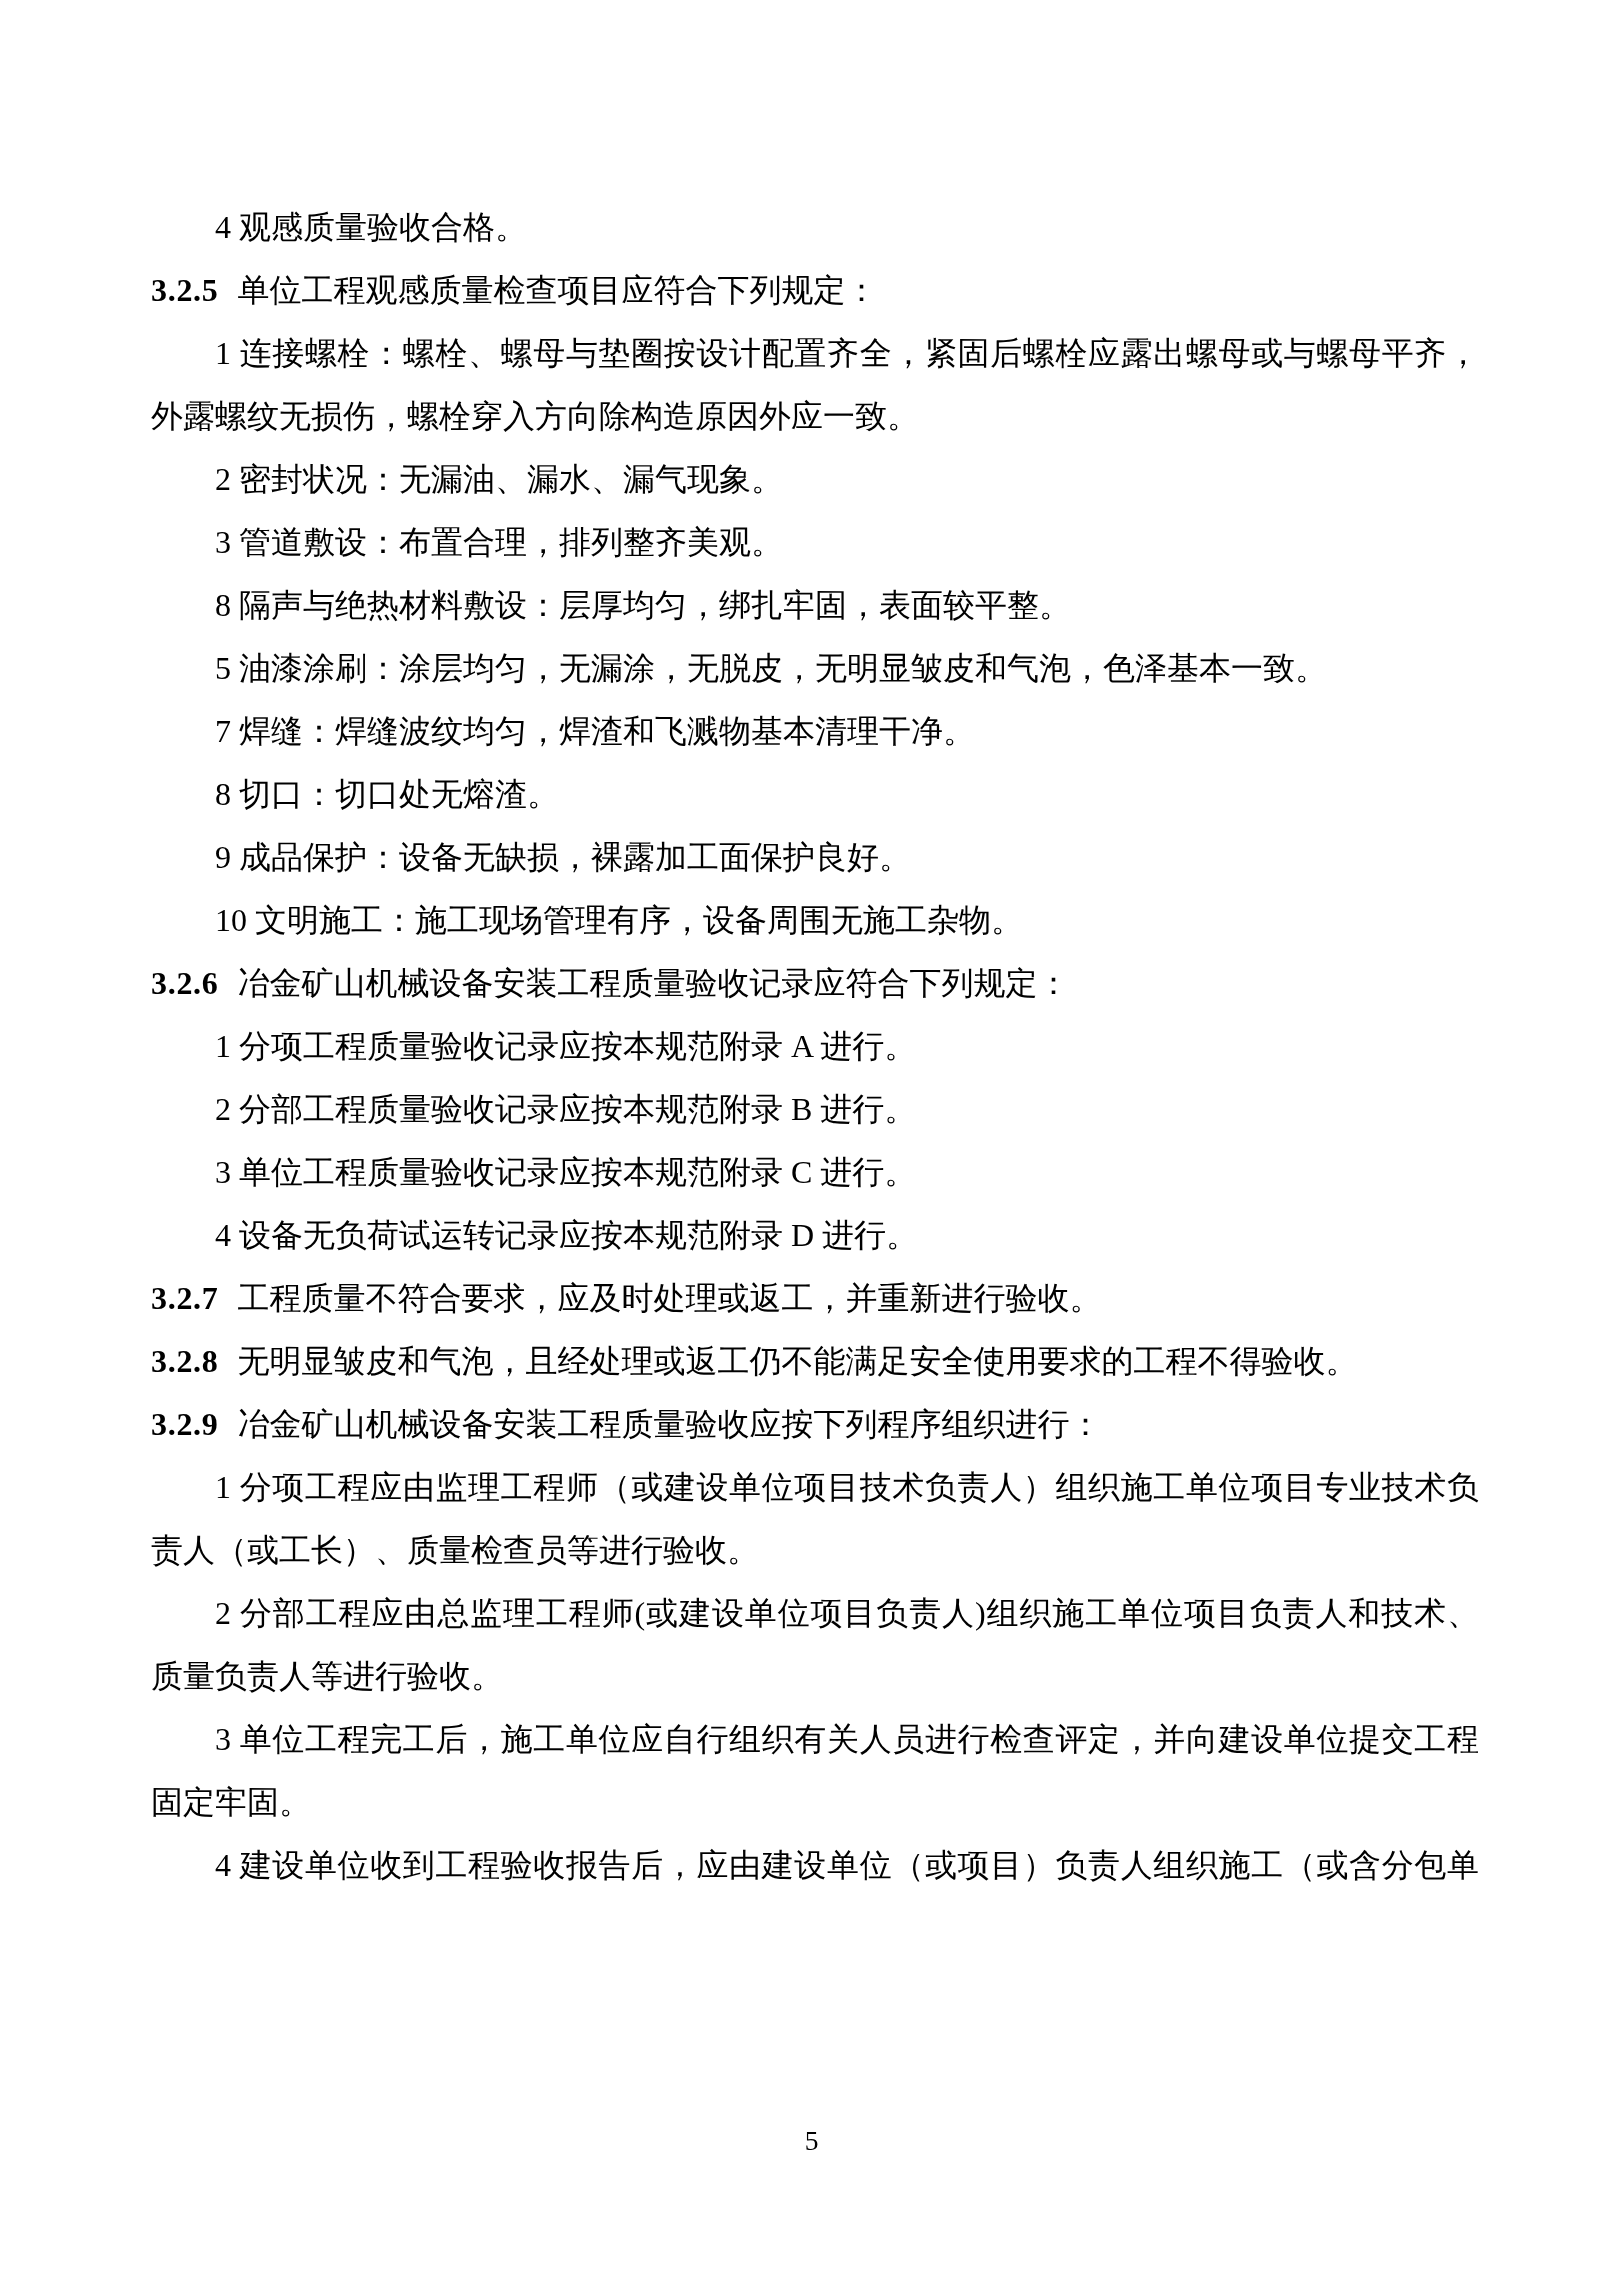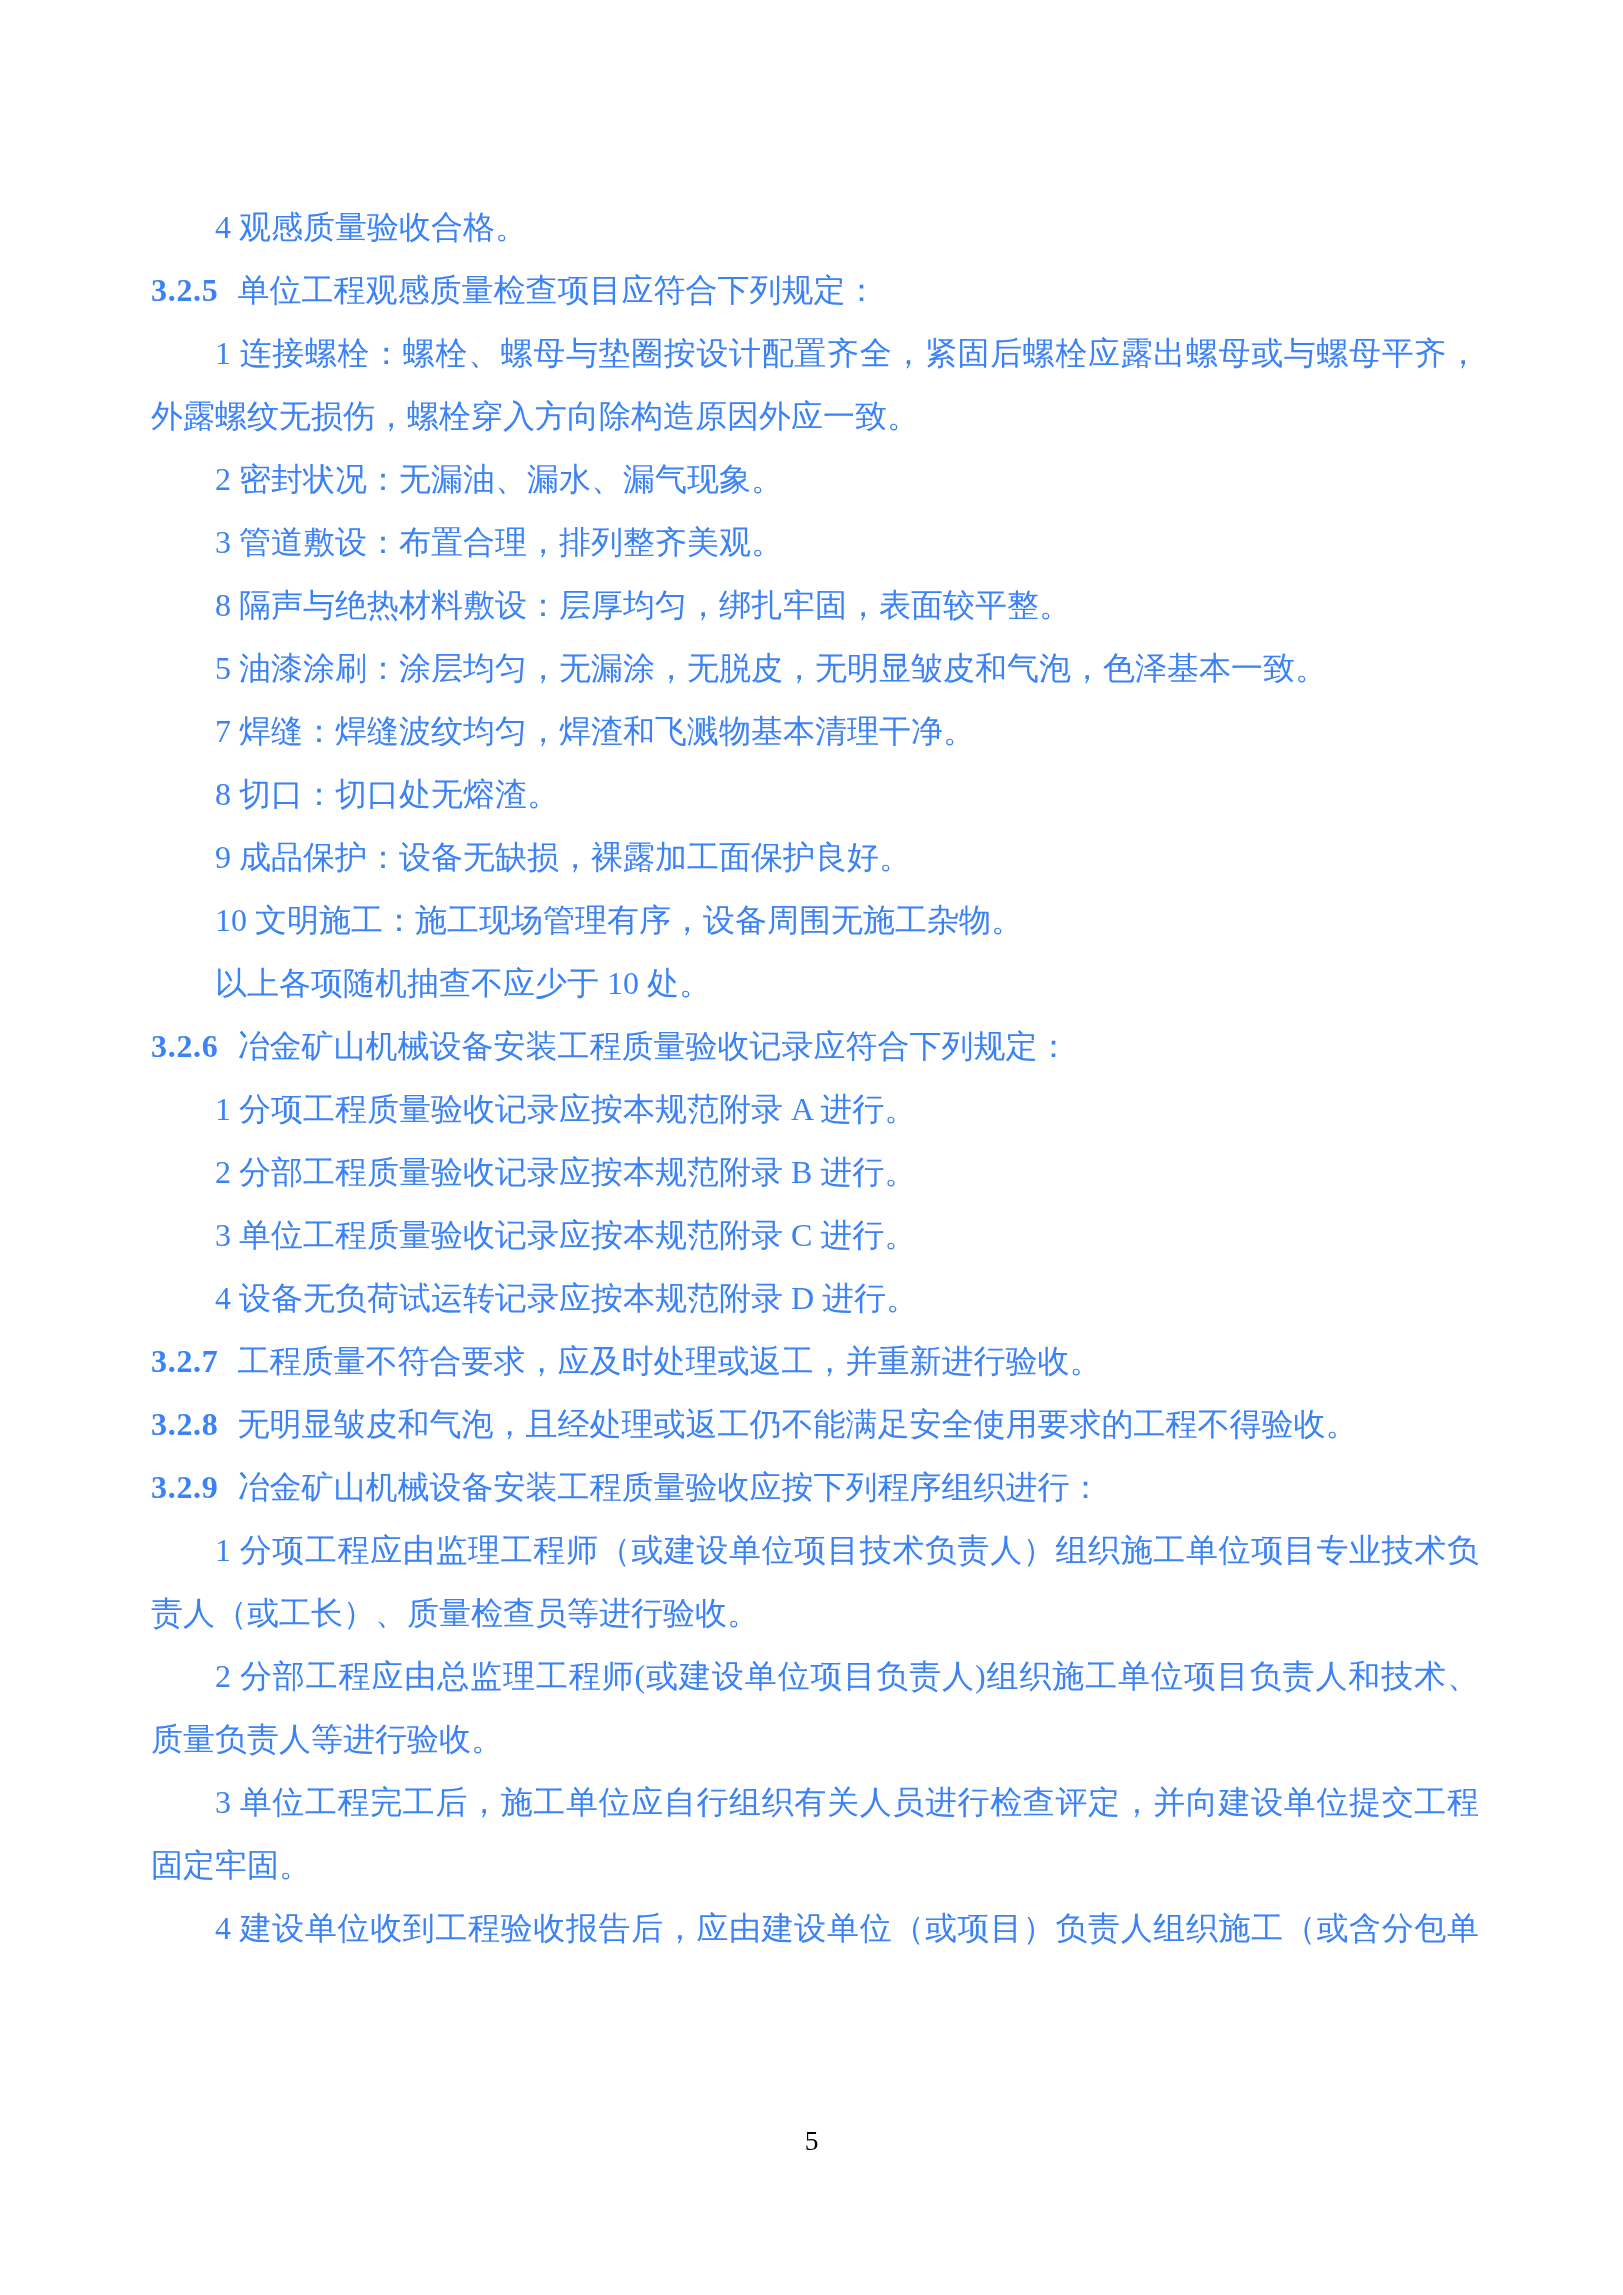--- a/index.html
+++ b/index.html
@@ -21,21 +21,21 @@
     left: 151px;
     top: 196px;
     width: 1328px;
   }
   .line {
     margin: 0;
     padding: 0;
     font-size: 32px;
     line-height: 63px;
     text-align: left;
-    color: #3b82f6;
+    color: #000000;
   }
   .line.indent {
     text-indent: 64px;
   }
   
   .line.fill {
     text-align: justify;
     text-align-last: justify;
   }
   .sec-num {
@@ -79,21 +79,20 @@
 
 
   <p class="line indent"><span class="line-text">7 焊缝：焊缝波纹均匀，焊渣和飞溅物基本清理干净。</span></p>
 
   <p class="line indent"><span class="line-text">8 切口：切口处无熔渣。</span></p>
 
   <p class="line indent"><span class="line-text">9 成品保护：设备无缺损，裸露加工面保护良好。</span></p>
 
   <p class="line indent"><span class="line-text">10 文明施工：施工现场管理有序，设备周围无施工杂物。</span></p>
 
-  <p class="line indent"><span class="line-text">以上各项随机抽查不应少于 10 处。</span></p>
 
   <p class="line"><span class="sec-num">3.2.6</span><span class="line-text">冶金矿山机械设备安装工程质量验收记录应符合下列规定：</span></p>
 
   <p class="line indent"><span class="line-text">1 分项工程质量验收记录应按本规范附录 A 进行。</span></p>
 
   <p class="line indent"><span class="line-text">2 分部工程质量验收记录应按本规范附录 B 进行。</span></p>
 
   <p class="line indent"><span class="line-text">3 单位工程质量验收记录应按本规范附录 C 进行。</span></p>
 
   <p class="line indent"><span class="line-text">4 设备无负荷试运转记录应按本规范附录 D 进行。</span></p>

